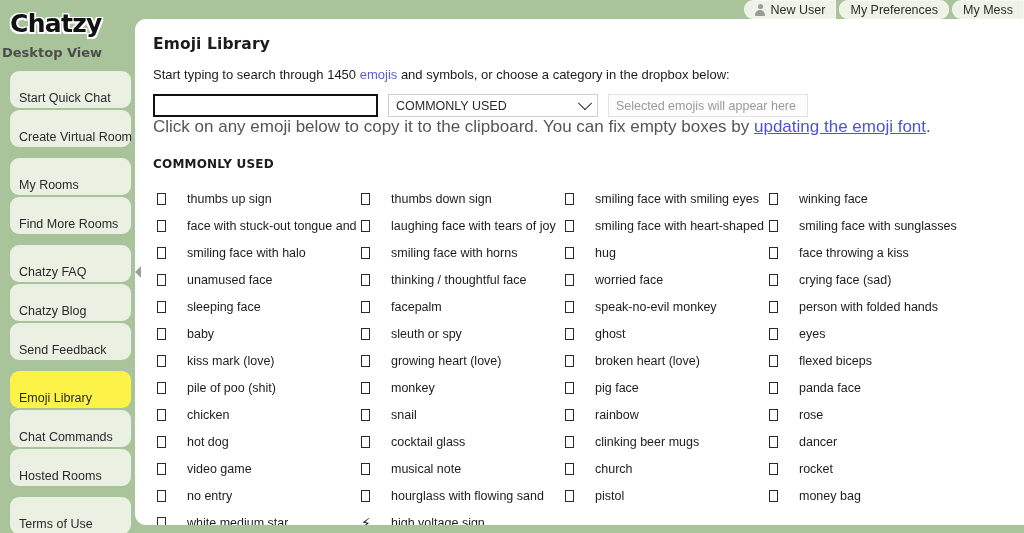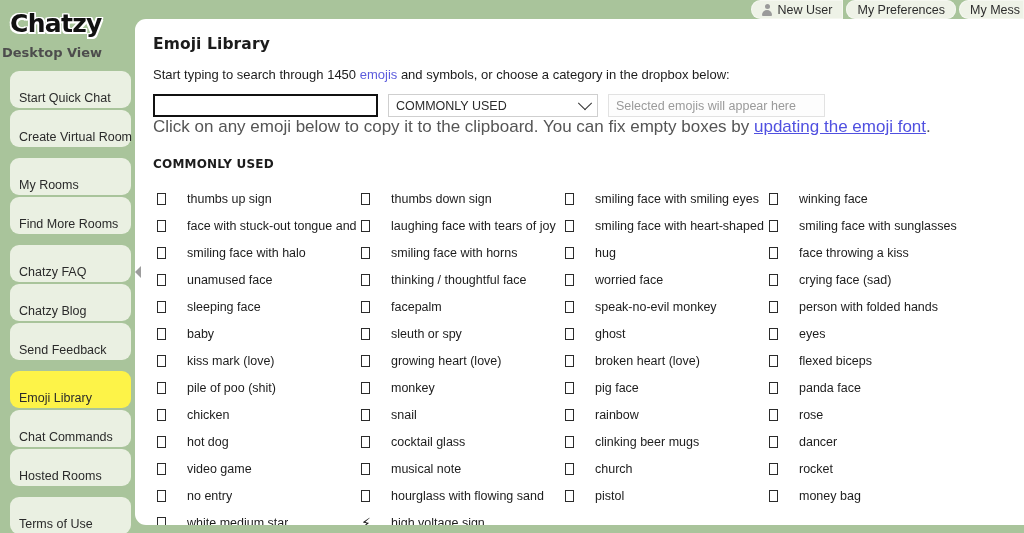--- a/index.html
+++ b/index.html
@@ -38,21 +38,21 @@
     font-size: 12.5px;
     color: #2d2d2d;
     white-space: nowrap;
     box-shadow: 0 0 0 1px rgba(255,255,255,0.4) inset;
     text-align: center;
   }
   .topnav .navbtn.first { border-radius: 10px 0 0 10px; }
   .topnav .navbtn.clipped {
     border-radius: 10px 0 0 10px;
     margin-right: 0;
-    padding-right: 4px;
+    padding-right: 11px;
   }
   .person-icon {
     display: inline-block;
     width: 11px;
     height: 12px;
     margin-right: 5px;
     position: relative;
     flex: 0 0 auto;
   }
   .person-icon::before {
@@ -194,21 +194,21 @@
     position: relative;
   }
   .chev {
     width: 9px; height: 9px;
     border-right: 1.7px solid #333;
     border-bottom: 1.7px solid #333;
     transform: rotate(45deg) translate(-2px,-2px);
     flex: 0 0 auto;
   }
   .selected-box {
-    width: 217px;
+    width: 200px;
     border: 1px solid #e2e2e2;
     background: #fdfdfd;
     box-sizing: border-box;
     display: flex;
     align-items: center;
     padding: 0 7px;
     font-size: 12.5px;
     color: #9a9a9a;
   }
 

